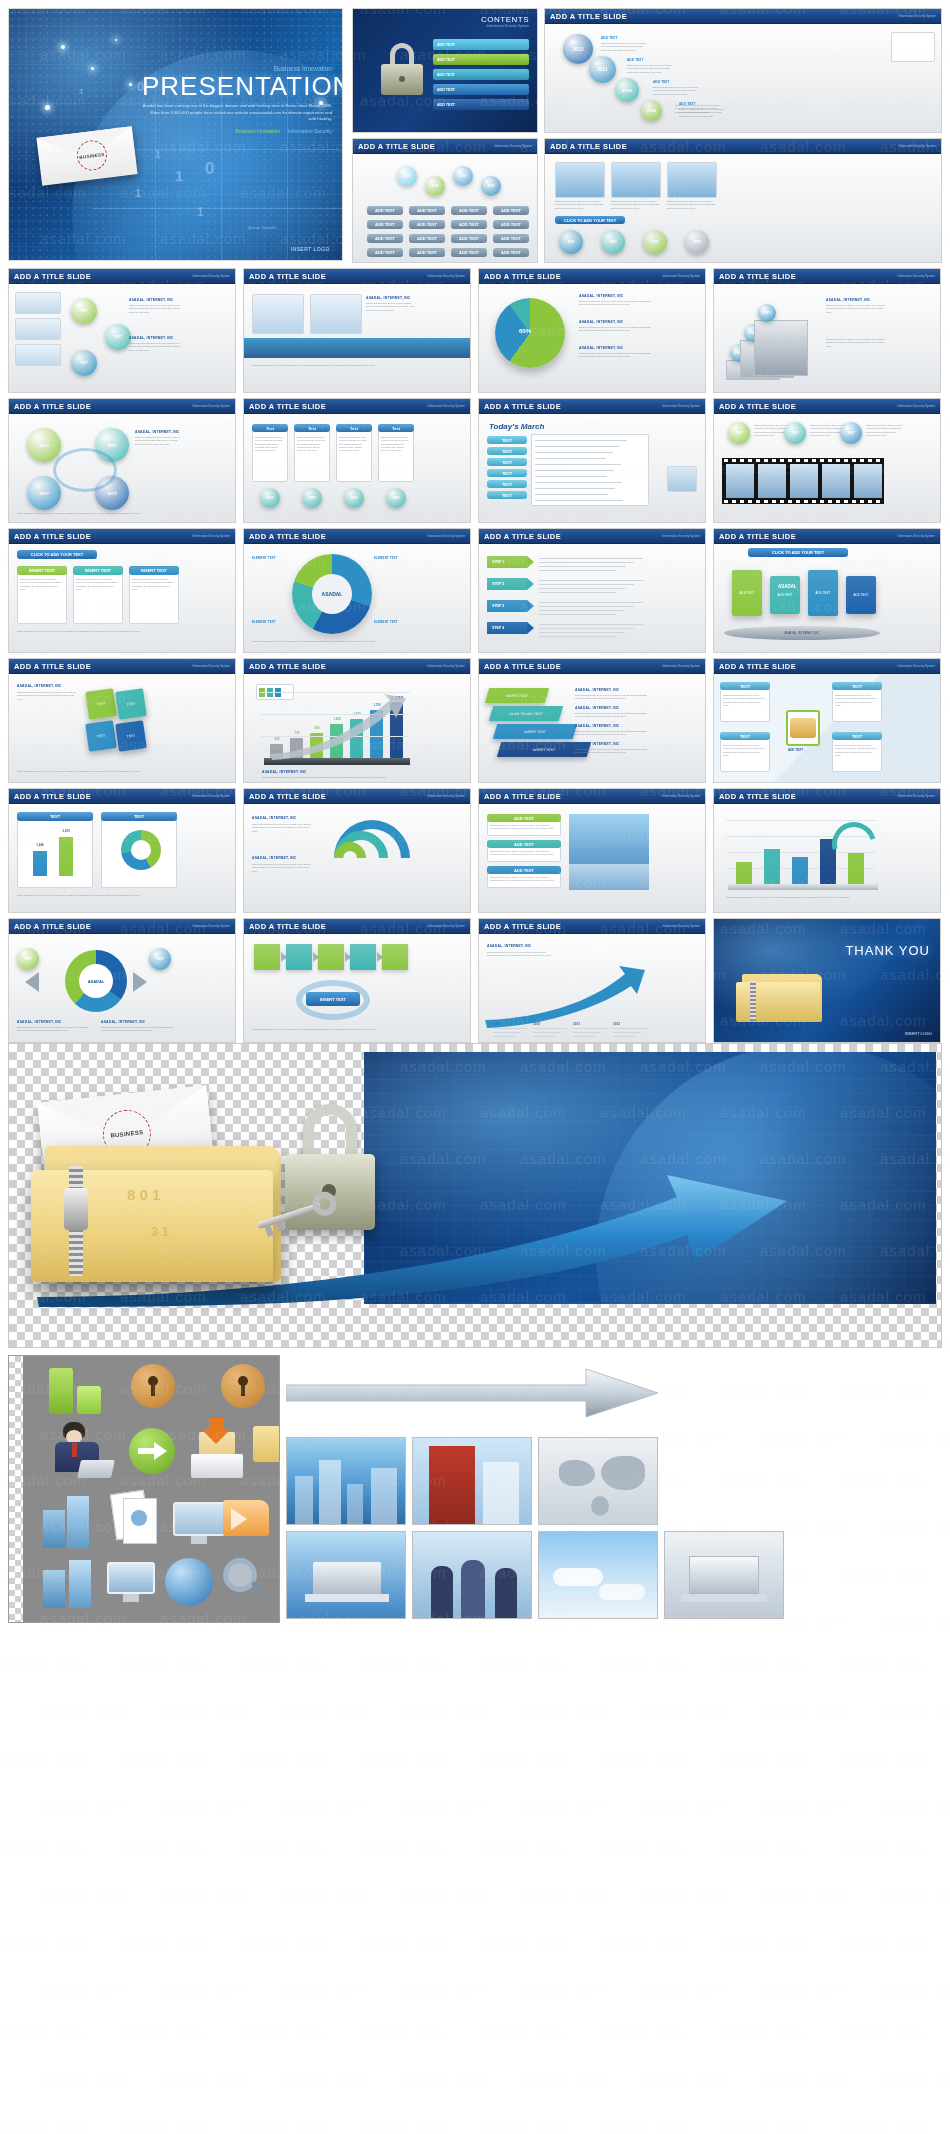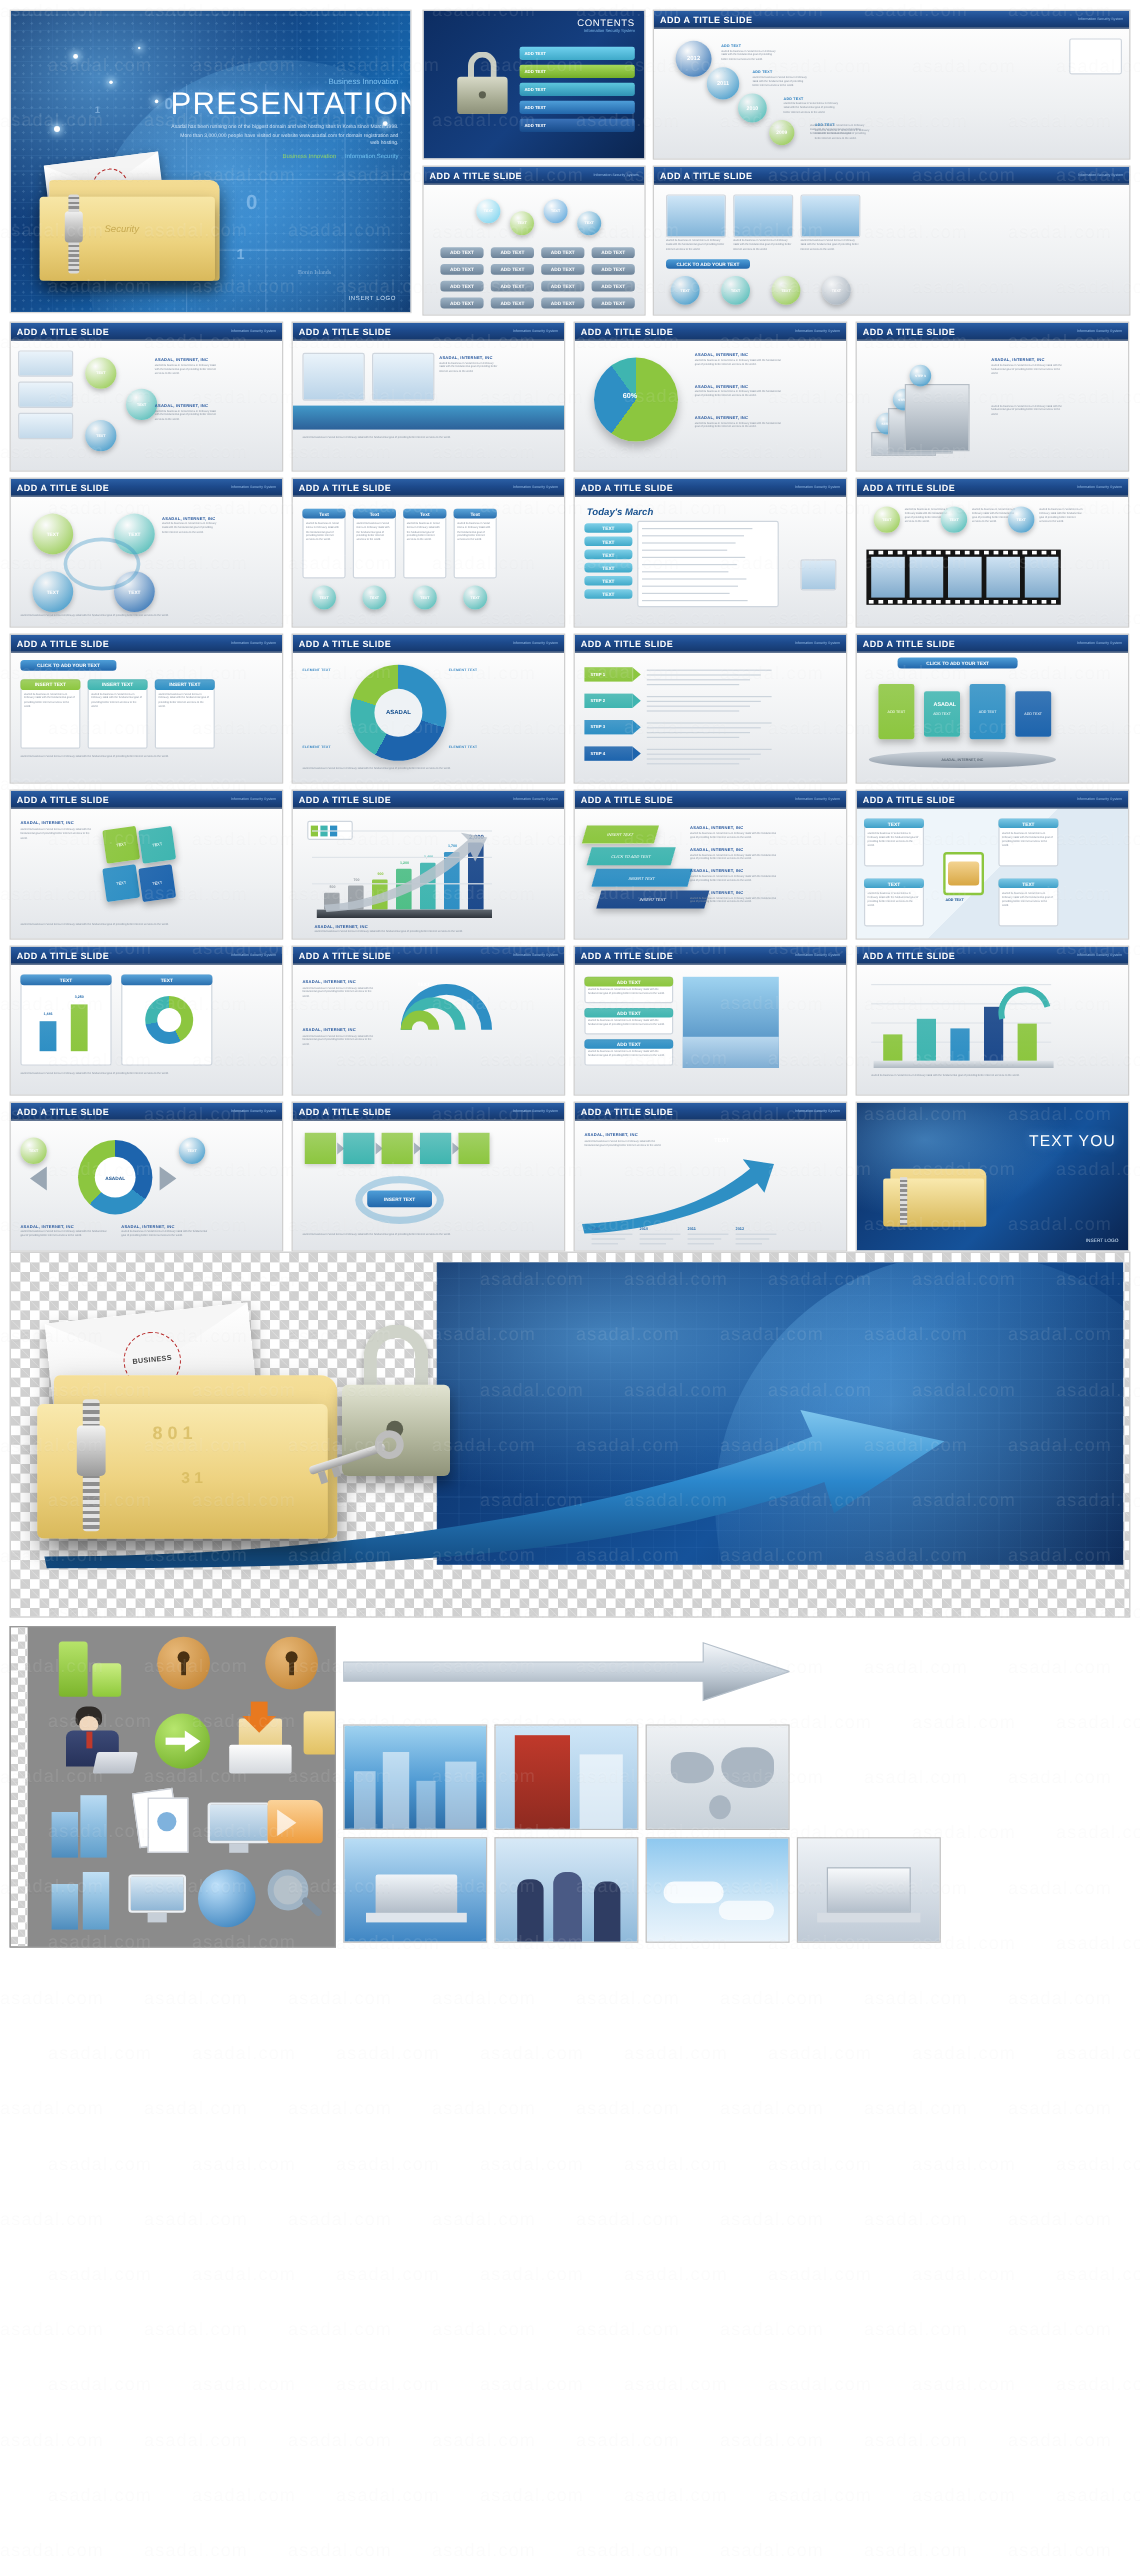--- a/index.html
+++ b/index.html
@@ -167,27 +167,20 @@
   <div class="bin" style="left:196px;top:150px;font-size:17px">0</div>
   <div class="bin" style="left:126px;top:178px;font-size:11px">1</div>
   <div class="bin" style="left:188px;top:196px;font-size:12px">1</div>
   <div class="bin" style="left:70px;top:78px;font-size:8px">1</div>
 
   <div class="envelope">
     <div class="stamp">
       <b>BUSINESS</b>
     </div>
   </div>
-  <div class="folder">
-    <div class="back"></div>
-      <div class="front"></div>
-    <div class="zip"></div>
-    <div class="pull"></div>
-    <div class="secu">Security</div>
-  </div>
 
   <div style="position:absolute;right:66px;bottom:30px;color:rgba(210,230,250,.55);font-size:5px;font-family:'Liberation Serif',serif;z-index:18">Bonin Islands</div>
 
   <div class="hero-right">
     <div class="hero-eyebrow">Business Innovation</div>
     <div class="hero-title">PRESENTATION</div>
     <div class="hero-desc">Asadal has been running one of the biggest domain and web hosting sites in Korea since March 1998. More than 3,000,000 people have visited our website www.asadal.com for domain registration and web hosting.</div>
     <div class="hero-bullets">
       <span>Business Innovation</span>
       <span class="b2">Information Security</span>
@@ -800,21 +793,21 @@
         <div style="position:absolute;left:94px;top:94px;width:34px;height:1px;background:#ccd4dc"></div>
         <div style="position:absolute;left:94px;top:98px;width:28px;height:1px;background:#ccd4dc"></div>
         <div style="position:absolute;left:94px;top:102px;width:22px;height:1px;background:#ccd4dc"></div>
         <div style="position:absolute;left:134px;top:88px;font-size:3.2px;font-weight:bold;color:#2a6fae">2012</div>
         <div style="position:absolute;left:134px;top:94px;width:34px;height:1px;background:#ccd4dc"></div>
         <div style="position:absolute;left:134px;top:98px;width:28px;height:1px;background:#ccd4dc"></div>
         <div style="position:absolute;left:134px;top:102px;width:22px;height:1px;background:#ccd4dc"></div>
       </div>
     </div>
     <div class="slide" style="background: radial-gradient(at 25% 25%, rgba(120, 200, 255, 0.45), rgba(10, 50, 110, 0) 50%), linear-gradient(135deg, rgb(11, 42, 94), rgb(21, 82, 154) 60%, rgb(10, 36, 80)); position: absolute; left: 713px; top: 918px; width: 228px; height: 125px;">
-      <div style="position:absolute;right:10px;top:24px;color:#fff;font-size:13px;letter-spacing:1px;text-shadow:0 0 8px rgba(120,190,255,.8)">TEXT YOU</div>
+      <div style="position:absolute;right:10px;top:24px;color:#fff;font-size:13px;letter-spacing:1px;text-shadow:0 0 8px rgba(120,190,255,.8)">THANK YOU</div>
       <div style="position:absolute;left:22px;bottom:18px;width:86px;height:52px">
         <div style="position:absolute;left:6px;top:2px;width:80px;height:48px;border-radius:2px 6px 2px 2px;background:linear-gradient(to bottom,#f3dc94,#e0bd5e)"></div>
         <div style="position:absolute;left:0;top:10px;width:84px;height:40px;border-radius:2px;background:linear-gradient(to bottom,#f9e9ae,#d9b95b)"></div>
         <div style="position:absolute;left:14px;top:9px;width:6px;height:40px;background:repeating-linear-gradient(to bottom,#ddd 0 2px,#8e8e8e 2px 4px)"></div>
       </div>
       <div style="position:absolute;right:8px;bottom:6px;color:#cfe3f7;font-size:4px">INSERT LOGO</div>
     </div>
   </div>
 
 <div id="pngsec">

